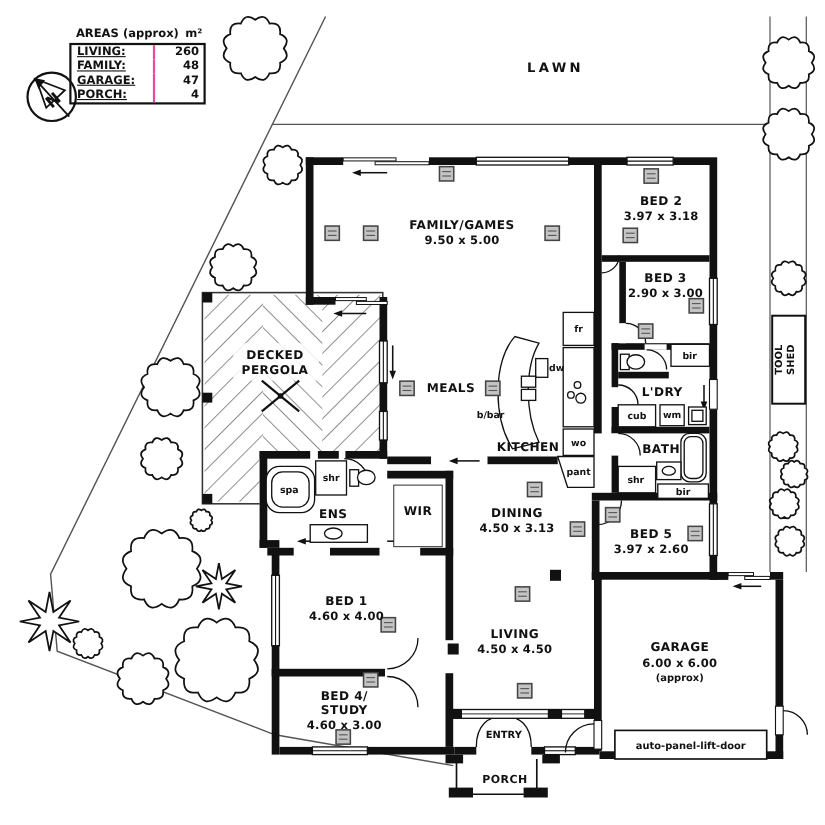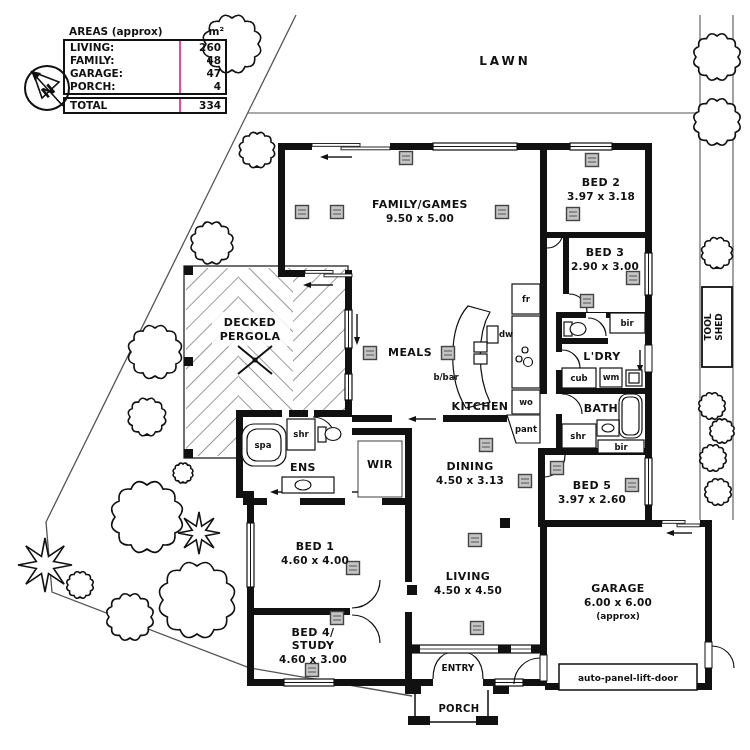--- a/index.html
+++ b/index.html
@@ -5,25 +5,25 @@
   html,body{margin:0;padding:0;background:#fff;}
   #stage{position:relative;width:750px;height:750px;background:#fff;overflow:hidden;
          font-family:"DejaVu Sans",sans-serif;}
   svg text{font-family:"DejaVu Sans",sans-serif;fill:#111;}
   .lbl{font-size:11px;font-weight:700;letter-spacing:.4px;text-anchor:middle;}
   .dim{font-size:10.5px;font-weight:700;letter-spacing:.2px;text-anchor:middle;}
   .fix{font-size:8.5px;font-weight:700;text-anchor:middle;}
   .lawn{font-size:12px;font-weight:700;letter-spacing:3px;text-anchor:middle;}
   .small{font-size:9px;font-weight:700;text-anchor:middle;}
   
-  .areas{position:absolute;left:63px;top:25px;width:164px;font-weight:700;color:#111;}
+  .areas{position:absolute;left:63px;top:25px;width:124px;font-weight:700;color:#111;}
   .areas .hdr{display:flex;justify-content:space-between;font-size:10.5px;padding:0 3px 2px 6px;}
   .areas .box{border:2px solid #111;}
   .areas .row{display:flex;align-items:stretch;font-size:10.5px;line-height:13px;}
-  .areas .row .l{flex:1;padding:0 0 0 5px;}
+  .areas .row .l{flex:1;padding:0 0 0 5px;text-decoration:underline;}
   .areas .row .v{width:40px;text-align:right;padding:0 4px 0 0;border-left:2px solid #ec4899;}
   .areas .total{margin-top:2px;}
 </style>
 </head>
 <body>
 
 <div id="stage">
 
   <svg width="750" height="750" viewBox="0 0 750 750">
     <defs>
@@ -447,21 +447,15 @@
       </div>
       <div class="row">
         <span class="l">GARAGE:</span>
         <span class="v">47</span>
       </div>
       <div class="row">
         <span class="l">PORCH:</span>
         <span class="v">4</span>
       </div>
     </div>
-    <div class="box total">
-      <div class="row">
-        <span class="l">TOTAL</span>
-        <span class="v">334</span>
-      </div>
-    </div>
   </div>
 
 </div>
 
 </body></html>

